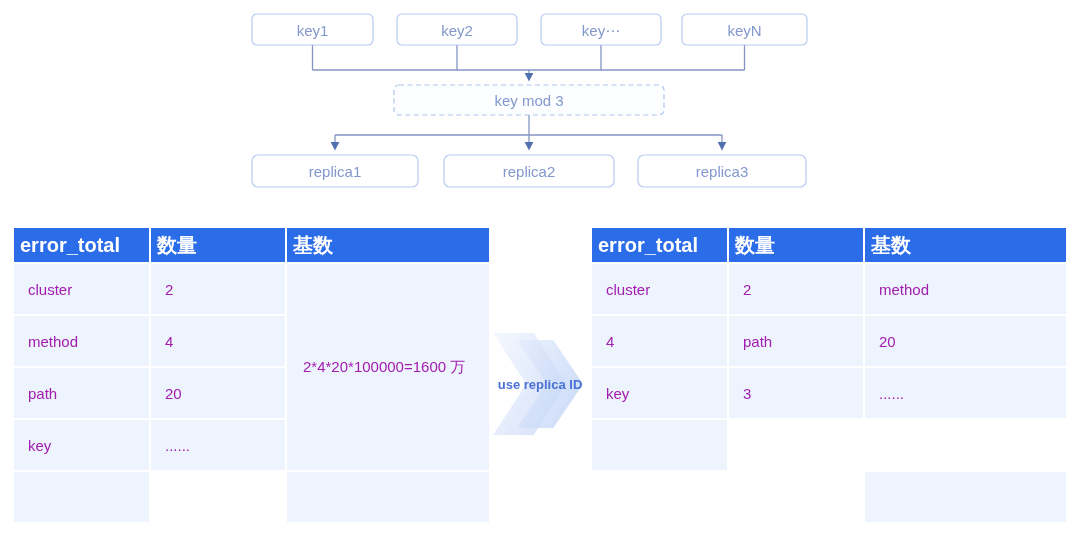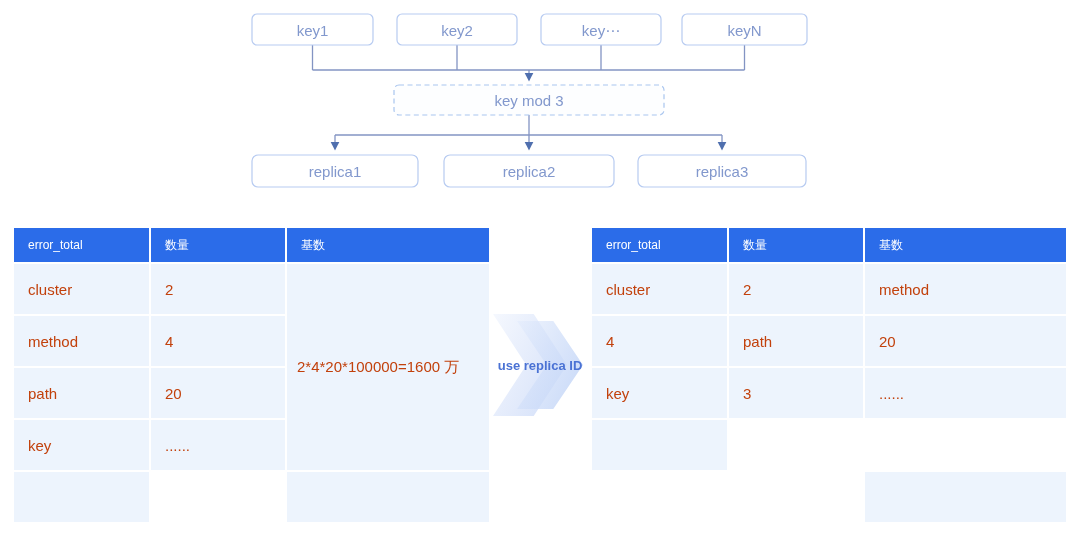--- a/index.html
+++ b/index.html
@@ -22,32 +22,32 @@
     position: absolute; top: 228px; width: 475px;
     display: grid;
     grid-template-columns: 135px 134px 1fr;
     grid-template-rows: 34px repeat(5, 50px);
     gap: 2px;
     background: #ffffff;
   }
   .dtable.left  { left: 14px; }
   .dtable.right { left: 592px; width: 474px; }
   .th {
-    background: #2b6ce9; color: #ffffff; font-weight: normal; font-size: 12px;
+    background: #2b6ce9; color: #ffffff; font-weight: bold; font-size: 20px;
+    display: flex; align-items: center; padding-left: 6px;
+  }
+  .td {
+    background: #edf4fd; color: #a21caf; font-size: 15px;
     display: flex; align-items: center; padding-left: 14px;
   }
-  .td {
-    background: #edf4fd; color: #c2410c; font-size: 15px;
-    display: flex; align-items: center; padding-left: 14px;
-  }
-  .td.merged { grid-area: 2 / 3 / 6 / 4; padding-left: 10px; }
+  .td.merged { grid-area: 2 / 3 / 6 / 4; padding-left: 16px; }
   .td.tail-empty { grid-area: 6 / 3 / 7 / 4; }
 
   
-  .mid-arrow { position: absolute; left: 491px; top: 314px; width: 98px; height: 102px; }
+  .mid-arrow { position: absolute; left: 491px; top: 333px; width: 98px; height: 102px; }
   .chev { position: absolute; clip-path: polygon(0% 0%, 55% 0%, 100% 50%, 55% 100%, 0% 100%, 45% 50%); }
   .chev1 {
     left: 2px; top: 0; width: 74px; height: 102px;
     background: linear-gradient(115deg, #f5f8fe 0%, #e2eafb 55%, #cfddf9 100%);
   }
   .chev2 {
     left: 26px; top: 7px; width: 66px; height: 88px;
     background: linear-gradient(115deg, rgba(226,235,252,0.55) 0%, rgba(196,214,247,0.95) 100%);
   }
   .mid-arrow-label {

